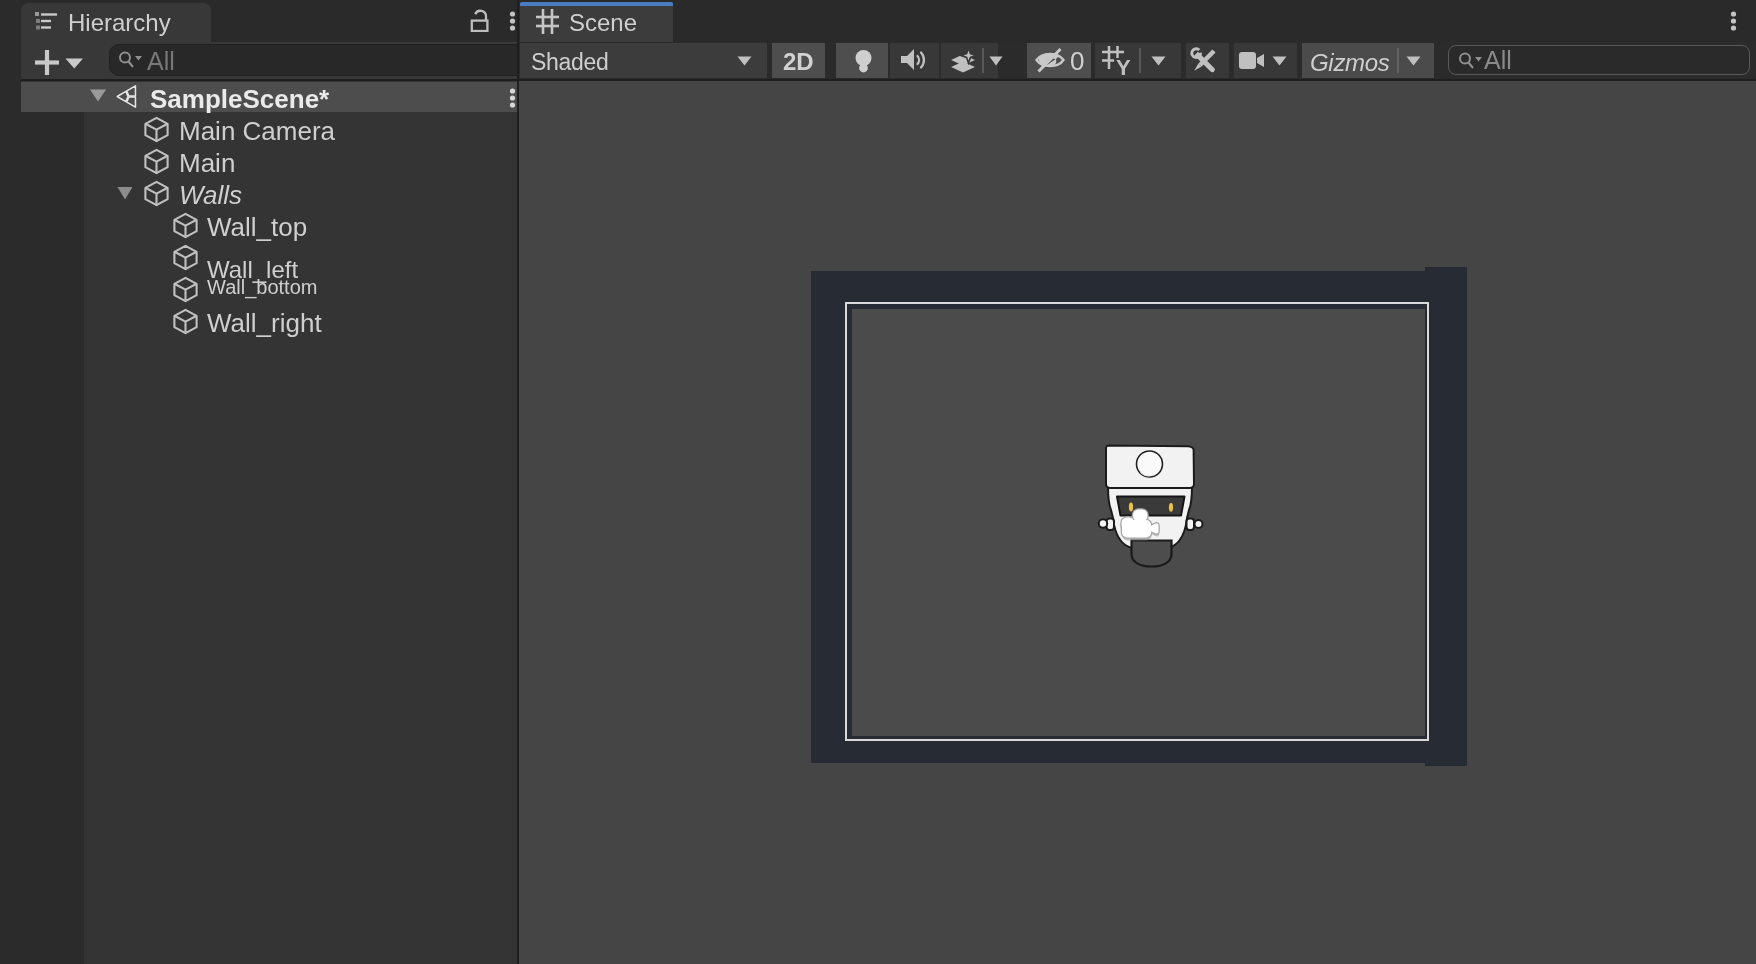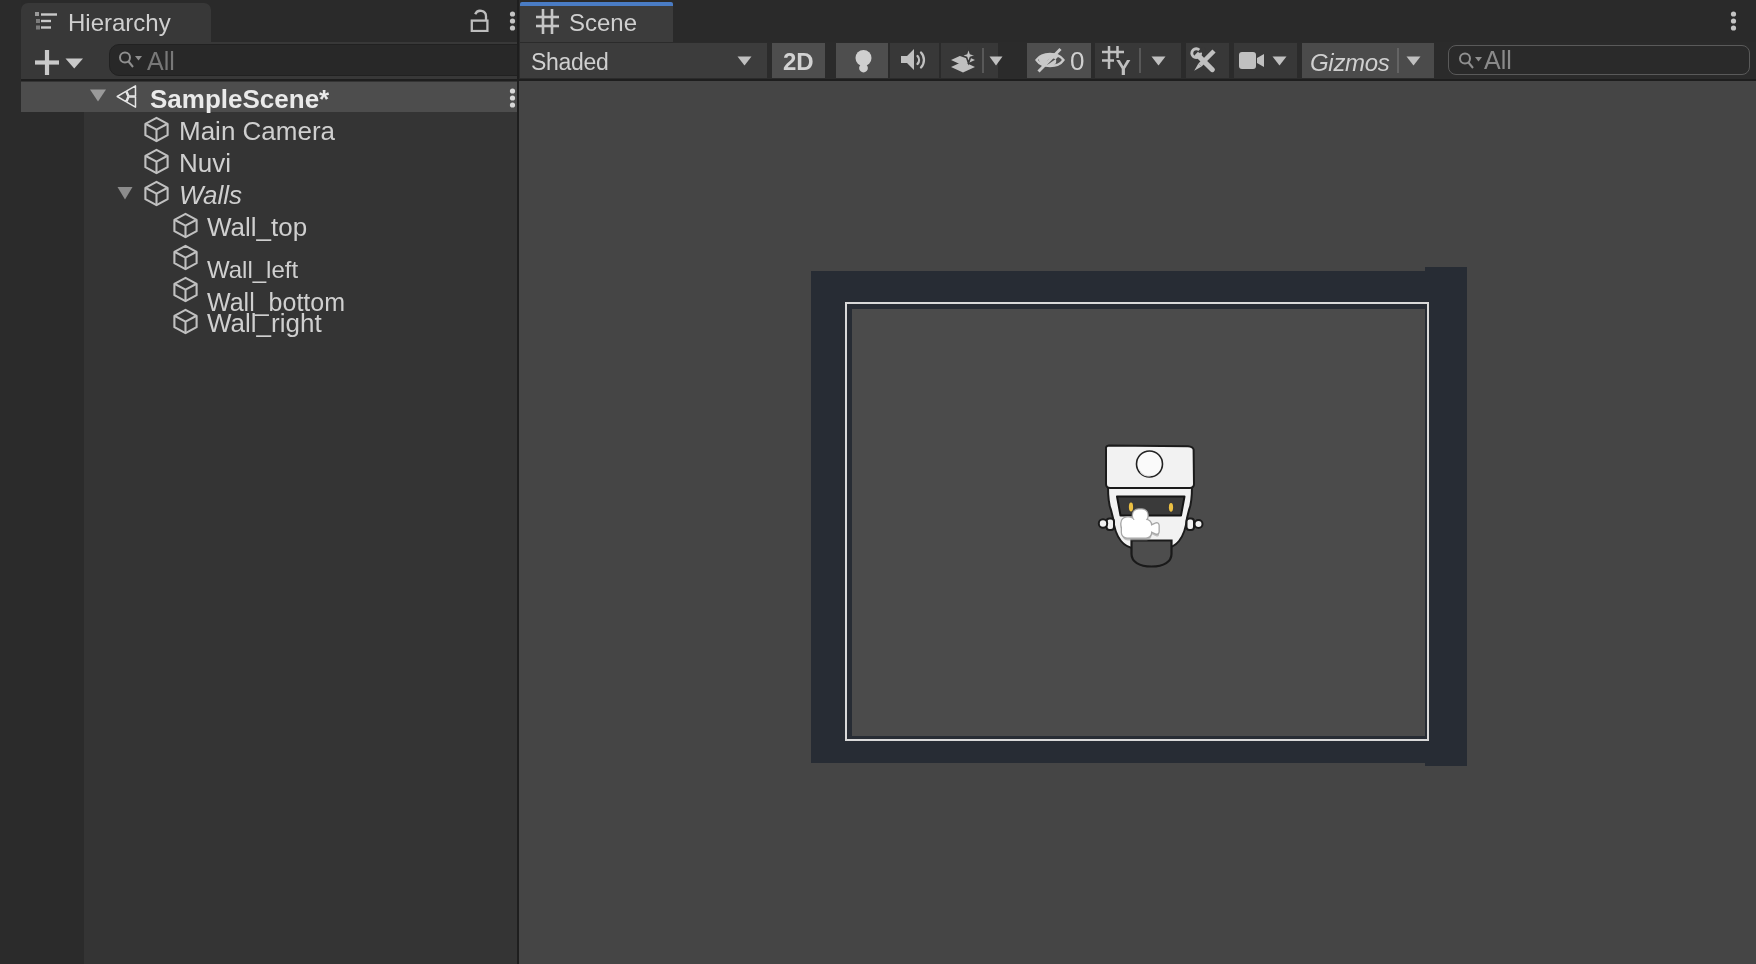--- a/index.html
+++ b/index.html
@@ -79,21 +79,21 @@
   </svg>
 
   <svg class="abs cube" style="left:122px;top:116px;" width="27" height="27" viewBox="0 0 27 27">
       <use href="#cube"></use>
     </svg>
   <div class="abs txt" style="left:158px;top:116px;font-size:26px;">Main Camera</div>
 
   <svg class="abs cube" style="left:122px;top:148px;" width="27" height="27" viewBox="0 0 27 27">
       <use href="#cube"></use>
     </svg>
-  <div class="abs txt" style="left:158px;top:148px;font-size:26px;">Nuvi</div>
+  <div class="abs txt" style="left:158px;top:148px;font-size:26px;">Main</div>
 
   <svg class="abs" style="left:96px;top:186px;" width="16" height="15" viewBox="0 0 16 15">
       <path d="M0.5 1 h15 l-7.5 12.5 z" fill="#8c8c8c"></path>
     </svg>
   <svg class="abs cube" style="left:122px;top:180px;" width="27" height="27" viewBox="0 0 27 27">
       <use href="#cube"></use>
     </svg>
   <div class="abs txt" style="left:158px;top:180px;font-size:26px;font-style:italic;">Walls</div>
 
   <svg class="abs cube" style="left:151px;top:212px;" width="27" height="27" viewBox="0 0 27 27">
@@ -102,21 +102,21 @@
   <div class="abs txt" style="left:186px;top:212px;font-size:26px;">Wall_top</div>
 
   <svg class="abs cube" style="left:151px;top:244px;" width="27" height="27" viewBox="0 0 27 27">
       <use href="#cube"></use>
     </svg>
   <div class="abs txt" style="left:186px;top:256px;font-size:24px;">Wall_left</div>
 
   <svg class="abs cube" style="left:151px;top:276px;" width="27" height="27" viewBox="0 0 27 27">
       <use href="#cube"></use>
     </svg>
-  <div class="abs txt" style="left:186px;top:288px;font-size:25px;">Wall_bottom</div>
+  <div class="abs txt" style="left:186px;top:276px;font-size:20px;">Wall_bottom</div>
 
   <svg class="abs cube" style="left:151px;top:308px;" width="27" height="27" viewBox="0 0 27 27">
       <use href="#cube"></use>
     </svg>
   <div class="abs txt" style="left:186px;top:308px;font-size:26px;">Wall_right</div>
 </div>
 
 <svg width="0" height="0" style="position:absolute">
   <defs>
     <g id="cube">

